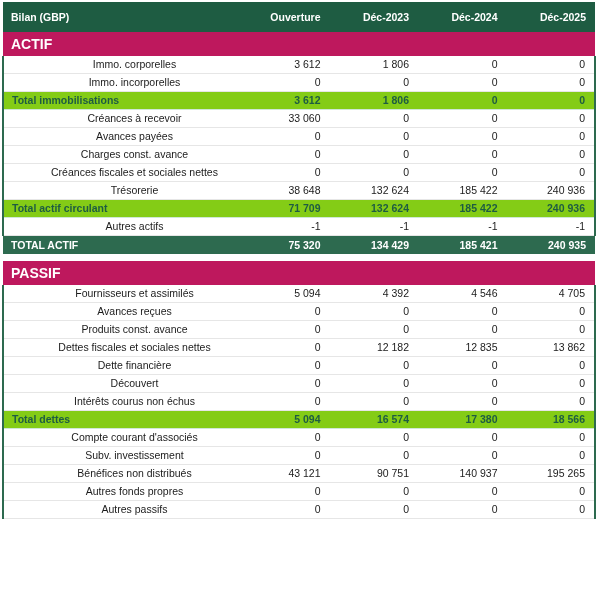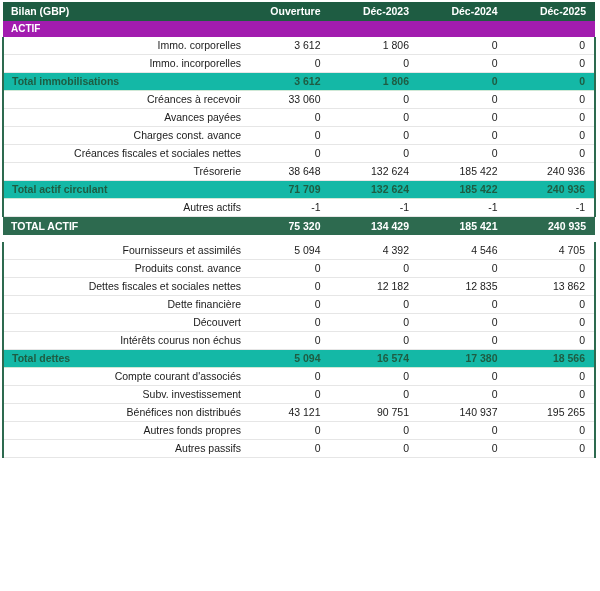--- a/index.html
+++ b/index.html
@@ -42,71 +42,71 @@
     overflow: hidden;
     white-space: nowrap;
   }
 
   
   tr.header-row th {
     background: #1e5c42;
     color: #ffffff;
     font-weight: bold;
     font-size: 10.5px;
-    height: 19px;
+    height: 30px;
     line-height: 19px;
   }
   tr.header-row th.label {
     text-align: left;
     padding-left: 8px;
   }
   tr.header-row th.num {
     text-align: right;
     padding-right: 9px;
   }
 
   
   tr.section-row td {
-    background: #a21caf;
+    background: #be185d;
     color: #ffffff;
     font-weight: bold;
-    font-size: 10px;
-    height: 16px;
+    font-size: 14px;
+    height: 24px;
     line-height: 16px;
   }
   tr.section-row td.label {
     text-align: left;
     padding-left: 8px;
   }
 
   
   tr.data-row td {
     background: #ffffff;
     border-bottom: 1px solid #e6e6e6;
     border-left: 2px solid #2d6a4f;
     border-right: 2px solid #2d6a4f;
   }
   tr.data-row td.label {
-    text-align: right;
+    text-align: center;
     padding-left: 24px;
     border-right: none;
   }
   tr.data-row td.num {
     text-align: right;
     padding-right: 9px;
     border-left: none;
     border-right: none;
   }
   tr.data-row td.num.last {
     border-right: 2px solid #2d6a4f;
   }
 
   
   tr.subtotal-row td {
-    background: #14b8a6;
+    background: #84cc16;
     color: #1e5c42;
     font-weight: bold;
     border-bottom: 1px solid #cfe8d6;
     border-left: 2px solid #2d6a4f;
   }
   tr.subtotal-row td.label {
     text-align: left;
     padding-left: 8px;
   }
   tr.subtotal-row td.num {
@@ -242,26 +242,36 @@
         <tr class="total-row">
           <td class="label">TOTAL ACTIF</td>
           <td class="num">75 320</td>
           <td class="num">134 429</td>
           <td class="num">185 421</td>
           <td class="num last">240 935</td>
         </tr>
         <tr class="spacer-row">
           <td colspan="5"></td>
         </tr>
+        <tr class="section-row">
+          <td class="label" colspan="5">PASSIF</td>
+        </tr>
         <tr class="data-row">
           <td class="label">Fournisseurs et assimilés</td>
           <td class="num">5 094</td>
           <td class="num">4 392</td>
           <td class="num">4 546</td>
           <td class="num last">4 705</td>
+        </tr>
+        <tr class="data-row">
+          <td class="label">Avances reçues</td>
+          <td class="num">0</td>
+          <td class="num">0</td>
+          <td class="num">0</td>
+          <td class="num last">0</td>
         </tr>
         <tr class="data-row">
           <td class="label">Produits const. avance</td>
           <td class="num">0</td>
           <td class="num">0</td>
           <td class="num">0</td>
           <td class="num last">0</td>
         </tr>
         <tr class="data-row">
           <td class="label">Dettes fiscales et sociales nettes</td>

